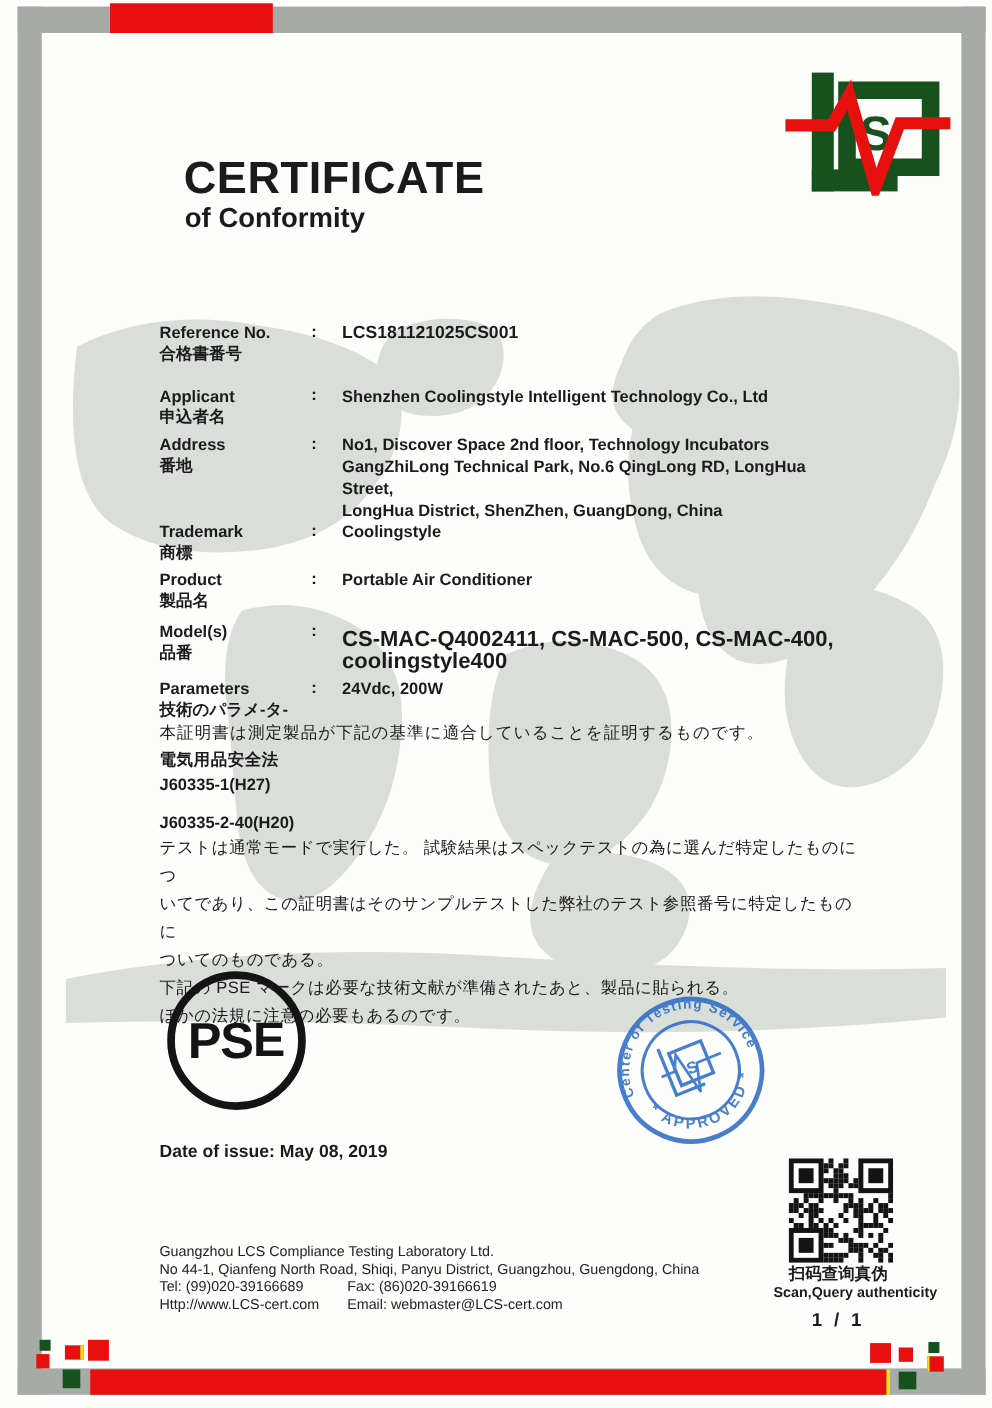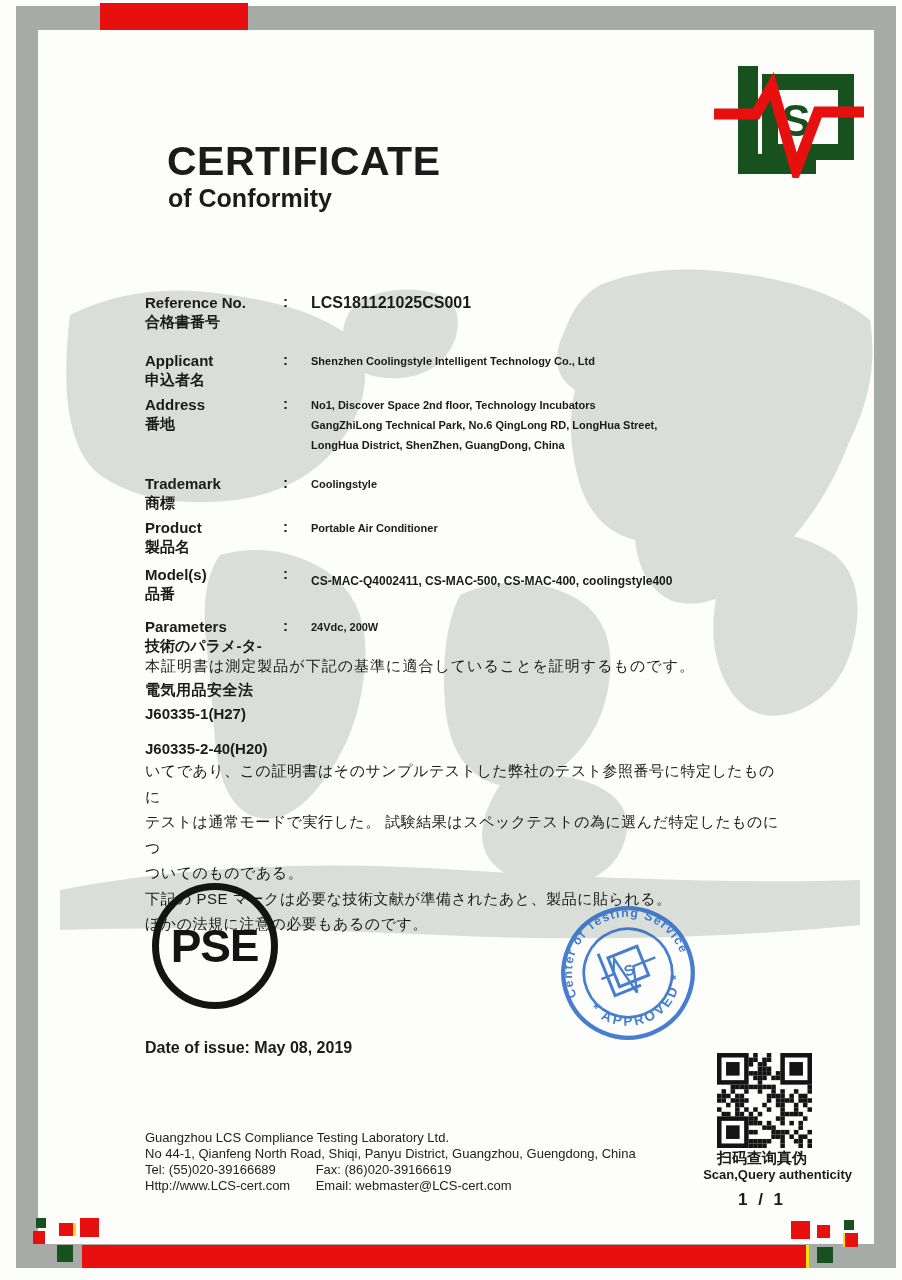--- a/index.html
+++ b/index.html
@@ -15,22 +15,22 @@
   .content{position:absolute;z-index:2;}
   
   .title{left:167px;top:138px;font-size:41px;font-weight:bold;letter-spacing:.5px;}
   .subtitle{left:168px;top:184px;font-size:25px;font-weight:bold;}
   
   .field{position:absolute;left:145px;width:620px;display:flex;z-index:2;margin-top:31px;}
   .flabel{width:138px;flex:0 0 138px;}
   .len{font-size:15px;font-weight:bold;line-height:19px;}
   .ljp{font-size:15px;font-weight:600;line-height:20px;}
   .fcolon{flex:0 0 28px;font-size:15px;font-weight:bold;}
-  .fvalue{flex:1;font-size:11px;font-weight:bold;line-height:20px;}
-  .fvalue.big{font-size:12px;padding-top:6px;}
+  .fvalue{flex:1;font-size:15px;font-weight:bold;line-height:20px;}
+  .fvalue.big{font-size:20px;padding-top:6px;}
   
   .jline{position:absolute;left:145px;font-size:15px;letter-spacing:1px;z-index:2;}
   .jbold{font-weight:bold;letter-spacing:.5px;}
   .para{position:absolute;left:145px;top:758px;width:640px;z-index:2;}
   .para div{font-size:15px;line-height:25.5px;letter-spacing:.5px;}
   
   .pse{position:absolute;left:152px;top:883px;width:112px;height:112px;border:7px solid #141414;
        border-radius:50%;display:flex;flex-direction:row;align-items:center;justify-content:center;z-index:2;}
   .pse .ps{font-size:46px;font-weight:bold;line-height:38px;letter-spacing:-1px;color:#141414;}
   .pse .e{font-size:44px;font-weight:bold;line-height:38px;color:#141414;}
@@ -155,22 +155,22 @@
     <div class="fcolon">:</div>
     <div class="fvalue">24Vdc, 200W</div>
   </div>
 
   <div class="jline" style="top:657px;">本証明書は測定製品が下記の基準に適合していることを証明するものです。</div>
   <div class="jline jbold" style="top:681px;">電気用品安全法</div>
   <div class="jline jbold" style="top:705px;letter-spacing:0;">J60335-1(H27)</div>
   <div class="jline jbold" style="top:740px;letter-spacing:0;">J60335-2-40(H20)</div>
 
   <div class="para">
+    <div>テストは通常モードで実行した。 試験結果はスペックテストの為に選んだ特定したものにつ</div>
     <div>いてであり、この証明書はそのサンプルテストした弊社のテスト参照番号に特定したものに</div>
-    <div>テストは通常モードで実行した。 試験結果はスペックテストの為に選んだ特定したものにつ</div>
     <div>ついてのものである。</div>
     <div>下記の PSE マークは必要な技術文献が準備されたあと、製品に貼られる。</div>
     <div>ほかの法規に注意の必要もあるのです。</div>
   </div>
 
   <div class="pse">
     <div class="ps">PS</div>
     <div class="e">E</div>
   </div>
 
@@ -356,21 +356,21 @@
       </g>
     </svg>
   <div class="qrcap cap-cn">扫码查询真伪</div>
   <div class="qrcap cap-en">Scan,Query authenticity</div>
   <div class="qrcap cap-pg">1 / 1</div>
 
   <div class="footer">
     <div>Guangzhou LCS Compliance Testing Laboratory Ltd.</div>
     <div>No 44-1, Qianfeng North Road, Shiqi, Panyu District, Guangzhou, Guengdong, China</div>
     <div>
-      <span class="c1">Tel: (55)020-39166689</span>
+      <span class="c1">Tel: (99)020-39166689</span>
       <span>Fax: (86)020-39166619</span>
     </div>
     <div>
       <span class="c1">Http://www.LCS-cert.com</span>
       <span>Email: webmaster@LCS-cert.com</span>
     </div>
   </div>
 
   <div class="sq" style="left:82px;top:1245px;width:724px;height:23px;background:#e8100e;z-index:3;"></div>
   <div class="sq" style="left:806px;top:1245px;width:3px;height:23px;background:#f2e214;z-index:3;"></div>

